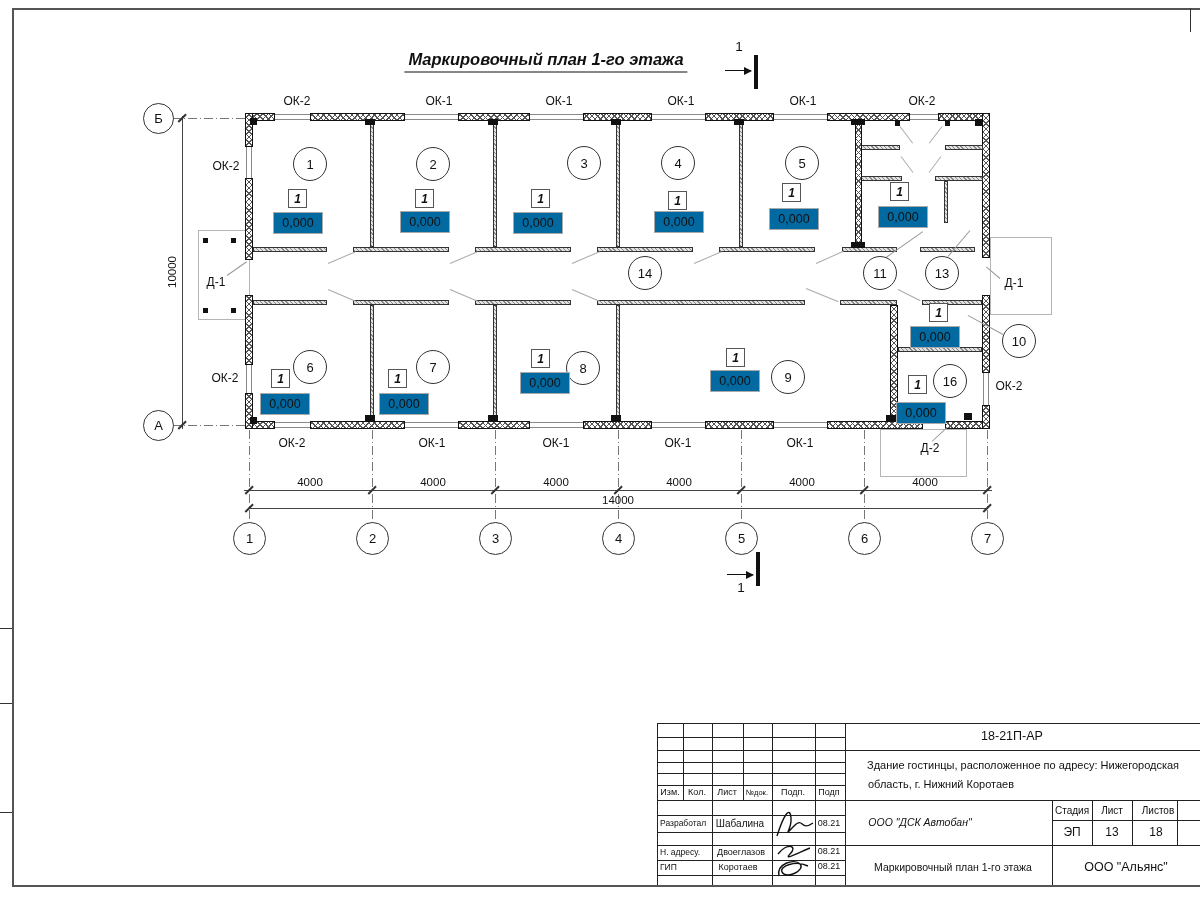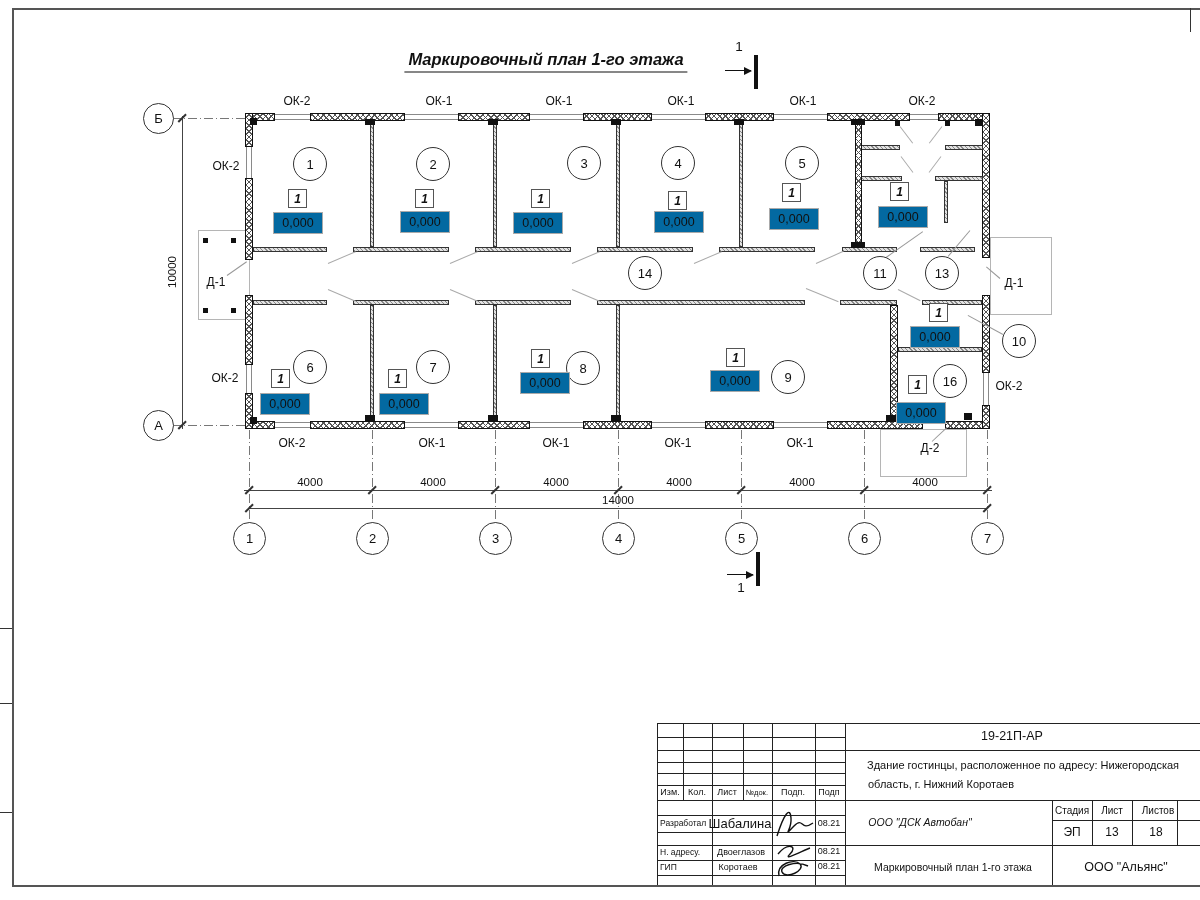--- a/index.html
+++ b/index.html
@@ -274,31 +274,31 @@
       <div class="tbl" style="left: 657px; top: 762px; width: 188px; height: 1px;"></div>
       <div class="tbl" style="left: 657px; top: 773px; width: 188px; height: 1px;"></div>
       <div class="tbl" style="left: 657px; top: 785px; width: 188px; height: 1px;"></div>
       <div class="tbl" style="left: 657px; top: 800px; width: 543px; height: 1px;"></div>
       <div class="tbl" style="left: 657px; top: 815px; width: 188px; height: 1px;"></div>
       <div class="tbl" style="left: 657px; top: 832px; width: 188px; height: 1px;"></div>
       <div class="tbl" style="left: 657px; top: 845px; width: 543px; height: 1px;"></div>
       <div class="tbl" style="left: 657px; top: 860px; width: 188px; height: 1px;"></div>
       <div class="tbl" style="left: 657px; top: 875px; width: 188px; height: 1px;"></div>
       <div class="tbl" style="left: 1052px; top: 820px; width: 148px; height: 1px;"></div>
-      <div class="tbt" style="left: 1012px; top: 736px; font-size: 12.5px;">19-21П-АР</div>
+      <div class="tbt" style="left: 1012px; top: 736px; font-size: 12.5px;">18-21П-АР</div>
       <div class="tbt" style="left: 867px; top: 765px; font-size: 11px; transform: translate(0px, -50%);">Здание гостинцы, расположенное по адресу: Нижегородская</div>
       <div class="tbt" style="left: 868px; top: 784px; font-size: 11px; transform: translate(0px, -50%);">область, г. Нижний Коротаев</div>
       <div class="tbt" style="left: 670px; top: 792px; font-size: 9px;">Изм.</div>
       <div class="tbt" style="left: 697px; top: 792px; font-size: 9px;">Кол.</div>
       <div class="tbt" style="left: 727px; top: 792px; font-size: 9px;">Лист</div>
       <div class="tbt" style="left: 757px; top: 792px; font-size: 7.5px;">№док.</div>
       <div class="tbt" style="left: 793px; top: 792px; font-size: 9px;">Подп.</div>
       <div class="tbt" style="left: 829px; top: 792px; font-size: 9px;">Подп</div>
       <div class="tbt" style="left: 660px; top: 823px; font-size: 8.5px; transform: translate(0px, -50%);">Разработал</div>
-      <div class="tbt" style="left: 740px; top: 823px; font-size: 13px;">Шабалина</div>
+      <div class="tbt" style="left: 740px; top: 823px; font-size: 10px;">Шабалина</div>
       <div class="tbt" style="left: 829px; top: 823px; font-size: 9px;">08.21</div>
       <div class="tbt" style="left: 660px; top: 852px; font-size: 8.5px; transform: translate(0px, -50%);">Н. адресу.</div>
       <div class="tbt" style="left: 741px; top: 852px; font-size: 9px;">Двоеглазов</div>
       <div class="tbt" style="left: 829px; top: 851px; font-size: 9px;">08.21</div>
       <div class="tbt" style="left: 660px; top: 867px; font-size: 8.5px; transform: translate(0px, -50%);">ГИП</div>
       <div class="tbt" style="left: 738px; top: 867px; font-size: 9px;">Коротаев</div>
       <div class="tbt" style="left: 829px; top: 866px; font-size: 9px;">08.21</div>
       <div class="tbt" style="left: 920px; top: 822px; font-size: 10.5px; font-style: italic;">ООО "ДСК Автобан"</div>
       <div class="tbt" style="left: 953px; top: 867px; font-size: 10.5px;">Маркировочный план 1-го этажа</div>
       <div class="tbt" style="left: 1072px; top: 810px; font-size: 10px;">Стадия</div>

